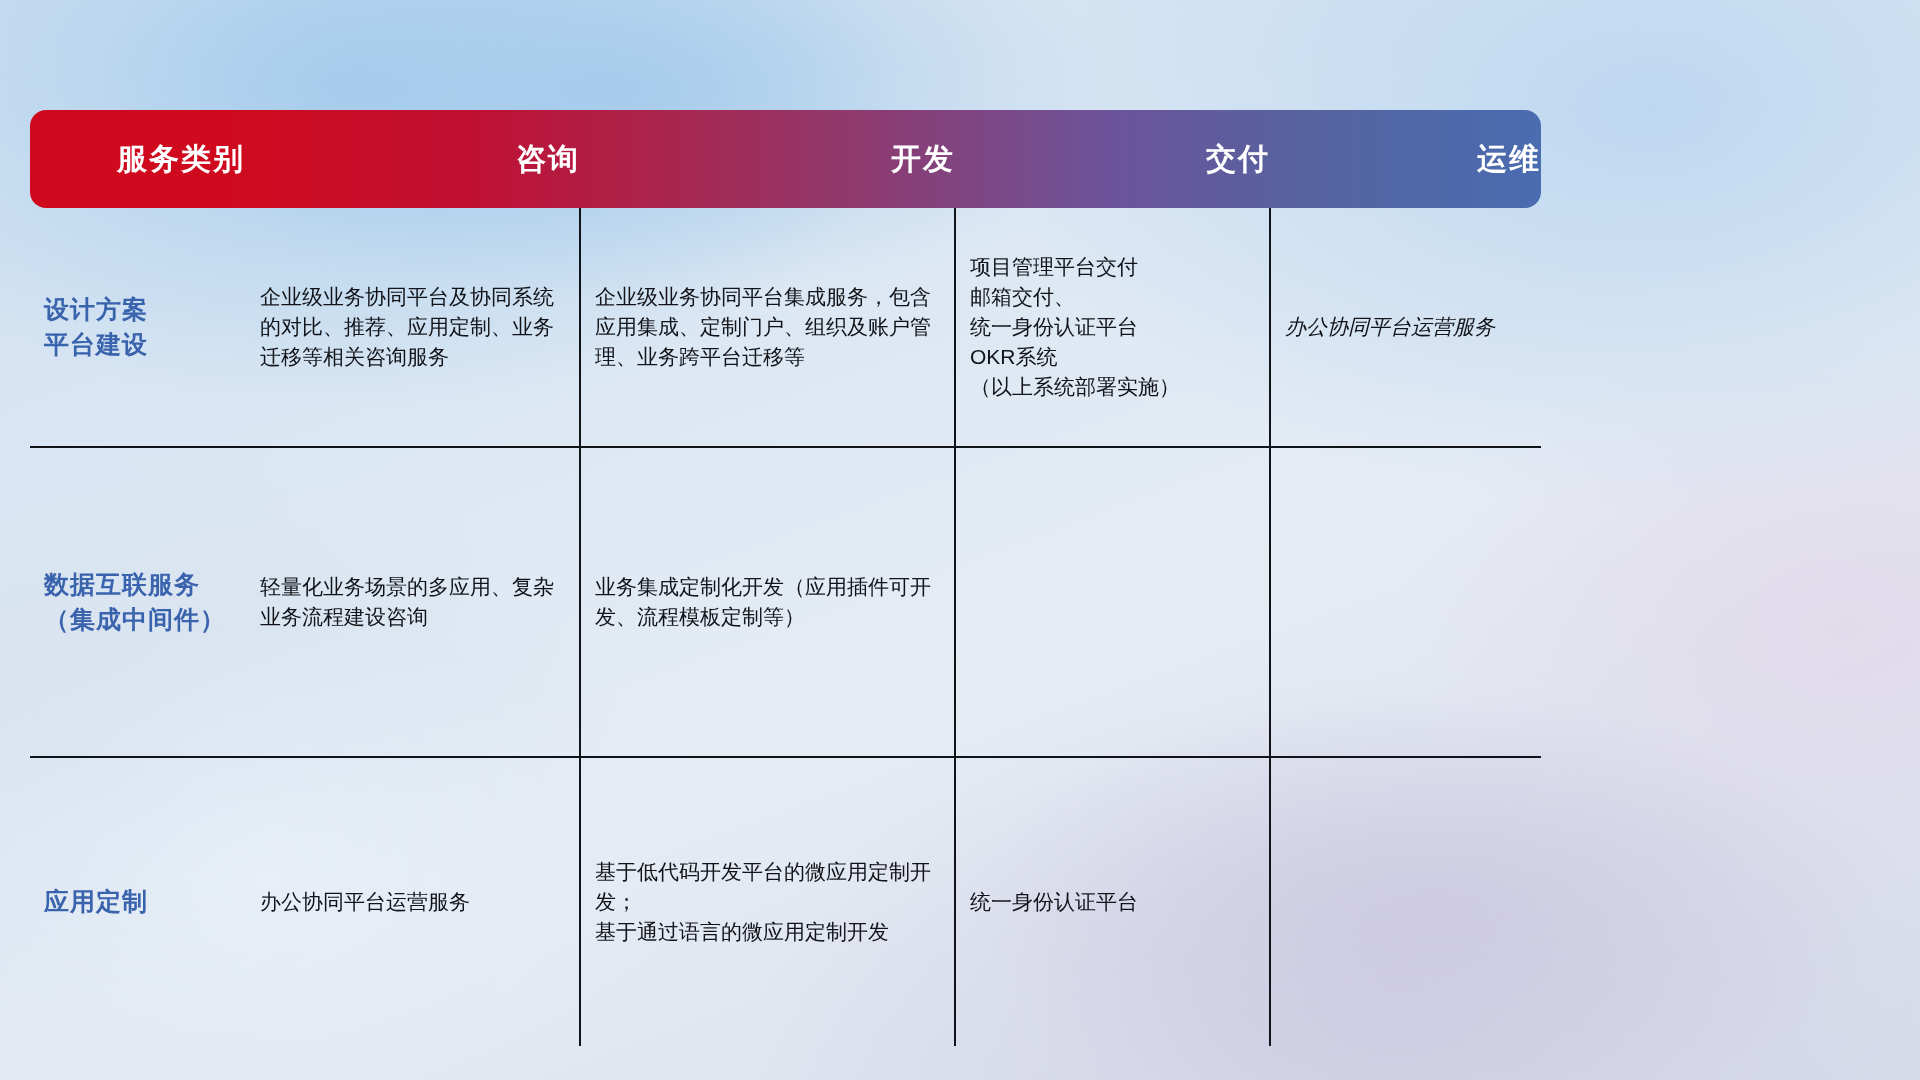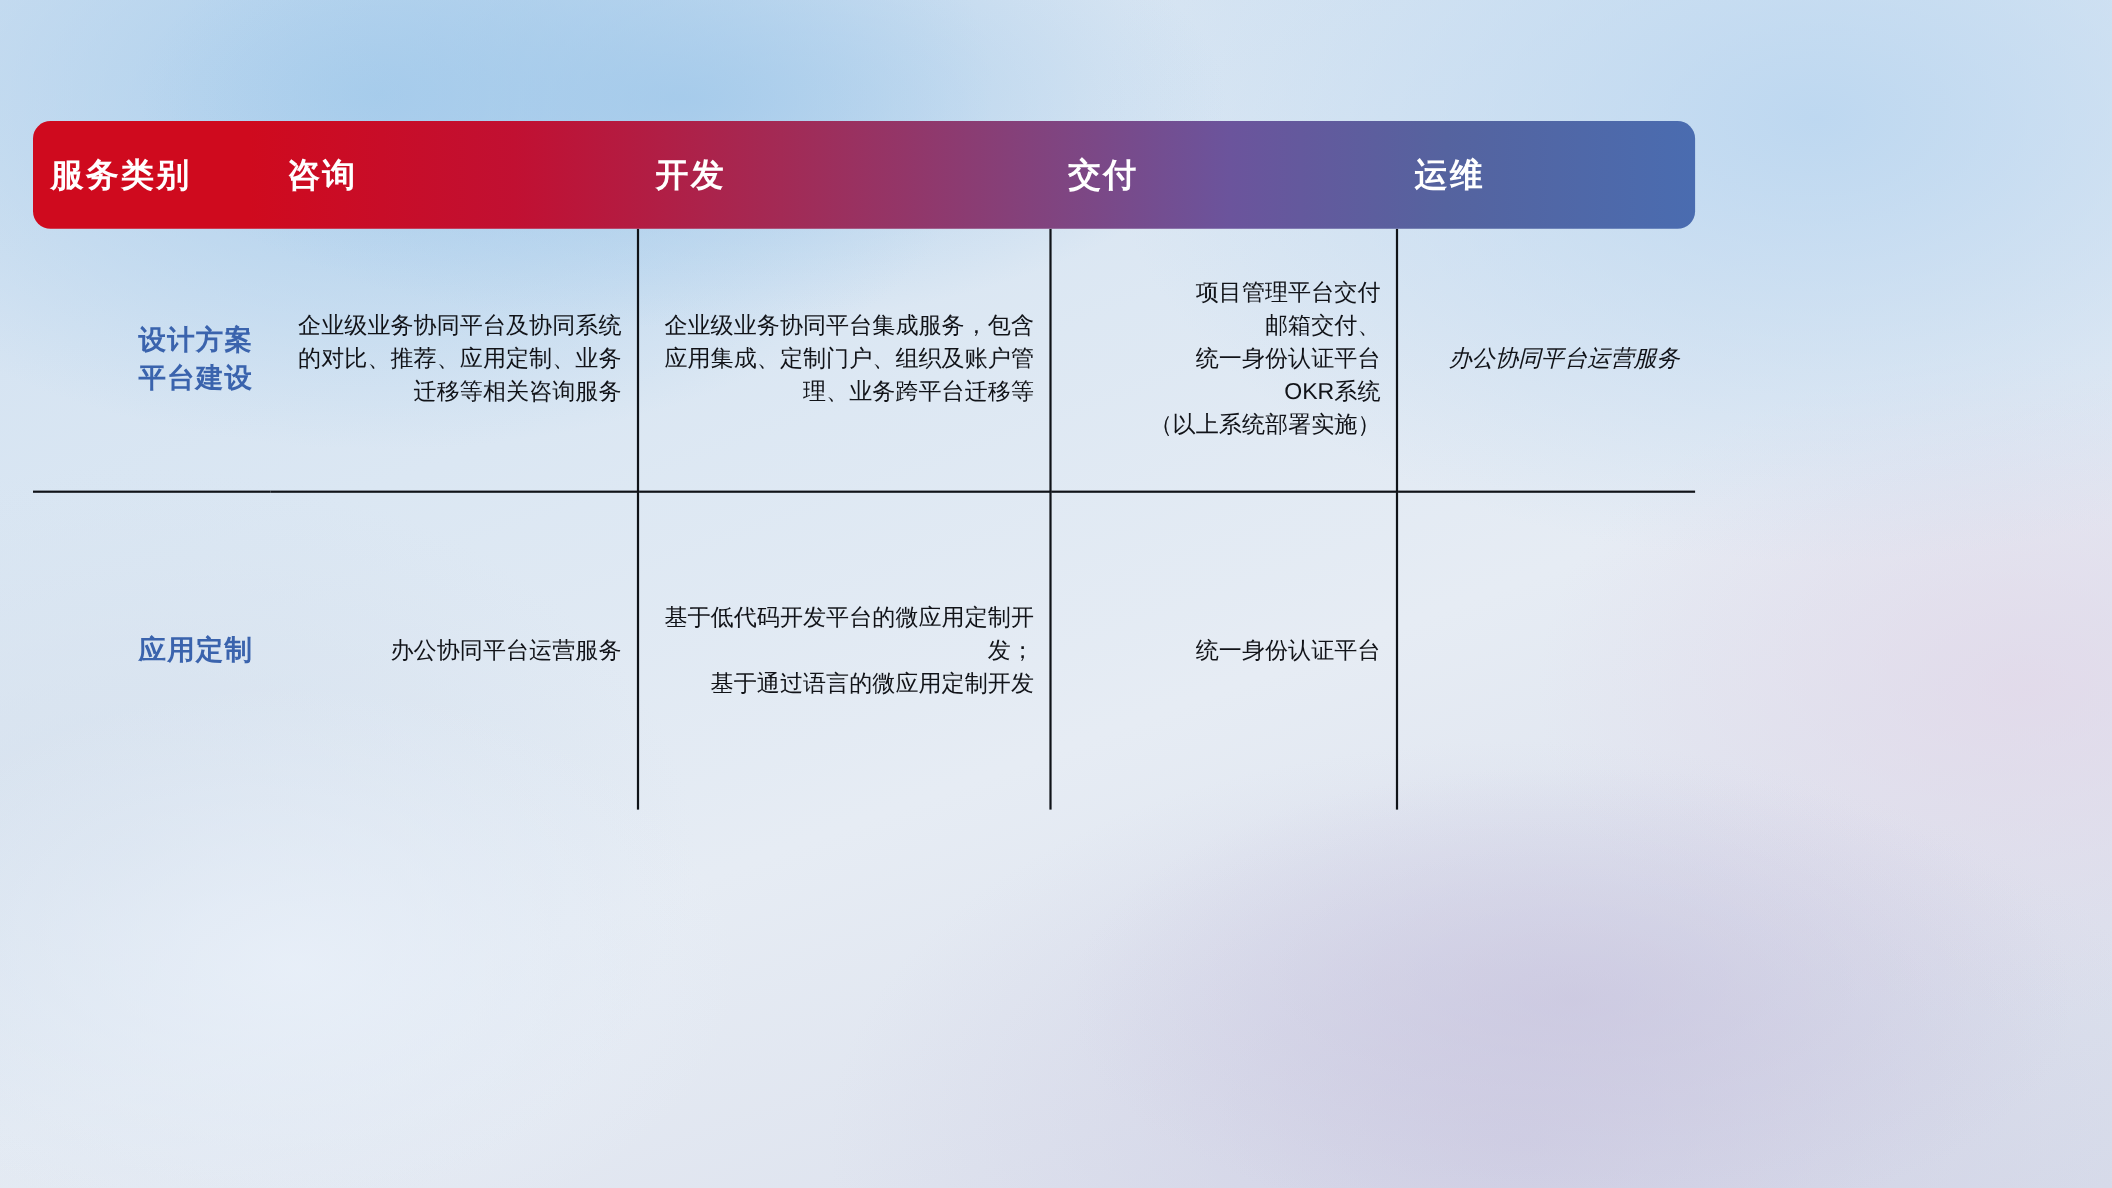--- a/index.html
+++ b/index.html
@@ -63,28 +63,28 @@
     width: 1511px;
     border-collapse: collapse;
     table-layout: fixed;
   }
 
   
   thead tr {
     height: 98px;
   }
   thead th {
-    padding: 16px;
+    padding: 0;
     margin: 0;
     border: 0;
     color: #ffffff;
     font-size: 30px;
     font-weight: bold;
     letter-spacing: 2px;
-    text-align: left;
+    text-align: right;
     vertical-align: middle;
     position: relative;
     background: transparent;
   }
   #header-band {
     position: absolute;
     left: 0; top: 0;
     width: 1511px;
     height: 98px;
     border-radius: 16px;
@@ -104,21 +104,21 @@
     z-index: 2;
     display: block;
   }
 
   
   tbody td {
     padding: 10px 14px;
     font-size: 21px;
     line-height: 1.42;
     color: #111318;
-    text-align: right;
+    text-align: left;
     vertical-align: middle;
     border-right: 2px solid #101318;
     border-bottom: 2px solid #101318;
     background: transparent;
     word-break: break-word;
   }
   tbody td.first-col {
     border-right: 2px solid rgba(16,19,24,0.0);
     color: #3a63ad;
     font-weight: bold;
@@ -199,20 +199,38 @@
 邮箱交付、
 统一身份认证平台
 OKR系统
 （以上系统部署实施）</div>
           </td>
           <td class="last-col">
             <div class="cell-text">办公协同平台运营服务</div>
           </td>
         </tr>
 
+        <tr class="row-2">
+          <td class="first-col">
+            <div class="cell-text">数据互联服务
+（集成中间件）</div>
+          </td>
+          <td>
+            <div class="cell-text">轻量化业务场景的多应用、复杂业务流程建设咨询</div>
+          </td>
+          <td>
+            <div class="cell-text">业务集成定制化开发（应用插件可开发、流程模板定制等）</div>
+          </td>
+          <td>
+            <div class="cell-text"></div>
+          </td>
+          <td class="last-col">
+            <div class="cell-text"></div>
+          </td>
+        </tr>
 
         <tr class="row-3">
           <td class="first-col">
             <div class="cell-text">应用定制</div>
           </td>
           <td>
             <div class="cell-text">办公协同平台运营服务</div>
           </td>
           <td>
             <div class="cell-text">基于低代码开发平台的微应用定制开发；

